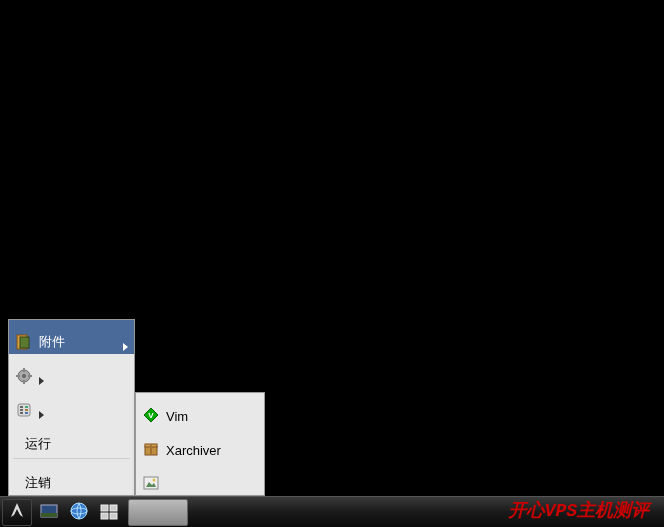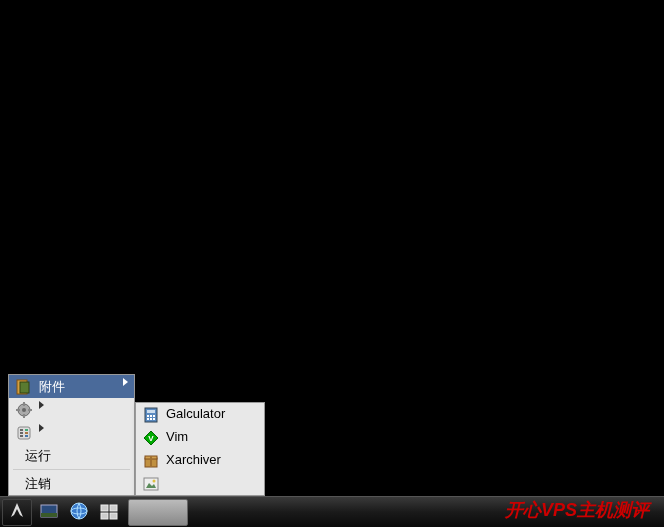--- a/index.html
+++ b/index.html
@@ -23,23 +23,23 @@
       bottom: 31px;
       width: 127px;
     }
     .sub-menu {
       left: 135px;
       bottom: 31px;
       width: 130px;
     }
     .menu-item {
       display: flex;
-      align-items: flex-start;
+      align-items: flex-end;
       padding: 3px 6px;
-      height: 23px;
+      height: 34px;
       cursor: pointer;
       position: relative;
     }
     .menu-item.highlighted {
       background: #4a6a9a;
       color: #fff;
     }
     .menu-icon {
       width: 18px;
       height: 18px;
@@ -95,21 +95,21 @@
       margin-left: 4px;
     }
     .watermark {
       position: absolute;
       bottom: 5px;
       right: 15px;
       color: #c00;
       font-style: italic;
       font-weight: bold;
       font-size: 18px;
-      font-family: Liberation Sans, sans-serif;
+      font-family: Liberation Mono, monospace;
       pointer-events: none;
     }
   </style>
 </head>
 <body>
 
 <div class="menu main-menu">
   <div class="menu-item highlighted">
     <span class="menu-icon">
       <svg width="16" height="16" viewBox="0 0 16 16">
@@ -153,35 +153,20 @@
   <div class="menu-separator"></div>
   <div class="menu-item no-icon-indent">
     <span class="menu-label">注销</span>
   </div>
 </div>
 
 <div class="menu sub-menu">
   <div class="menu-item">
     <span class="menu-icon">
       <svg width="16" height="16" viewBox="0 0 16 16">
-          <rect x="2" y="1" width="12" height="14" fill="#5a8ac0" stroke="#345"></rect>
-          <rect x="4" y="3" width="8" height="3" fill="#cde"></rect>
-          <rect x="4" y="8" width="2" height="2" fill="#fff"></rect>
-          <rect x="7" y="8" width="2" height="2" fill="#fff"></rect>
-          <rect x="10" y="8" width="2" height="2" fill="#fff"></rect>
-          <rect x="4" y="11" width="2" height="2" fill="#fff"></rect>
-          <rect x="7" y="11" width="2" height="2" fill="#fff"></rect>
-          <rect x="10" y="11" width="2" height="2" fill="#fff"></rect>
-        </svg>
-    </span>
-    <span class="menu-label">Galculator</span>
-  </div>
-  <div class="menu-item">
-    <span class="menu-icon">
-      <svg width="16" height="16" viewBox="0 0 16 16">
           <polygon points="8,1 15,8 8,15 1,8" fill="#0a0" stroke="#060"></polygon>
           <text x="8" y="11" font-size="8" text-anchor="middle" fill="#fff" font-weight="bold">V</text>
         </svg>
     </span>
     <span class="menu-label">Vim</span>
   </div>
   <div class="menu-item">
     <span class="menu-icon">
       <svg width="16" height="16" viewBox="0 0 16 16">
           <rect x="2" y="5" width="12" height="9" fill="#c09040" stroke="#805020"></rect>

